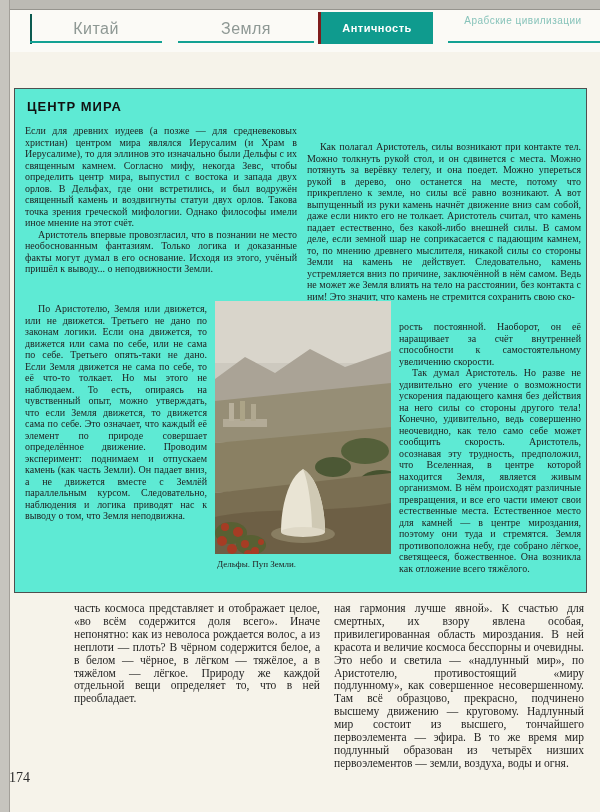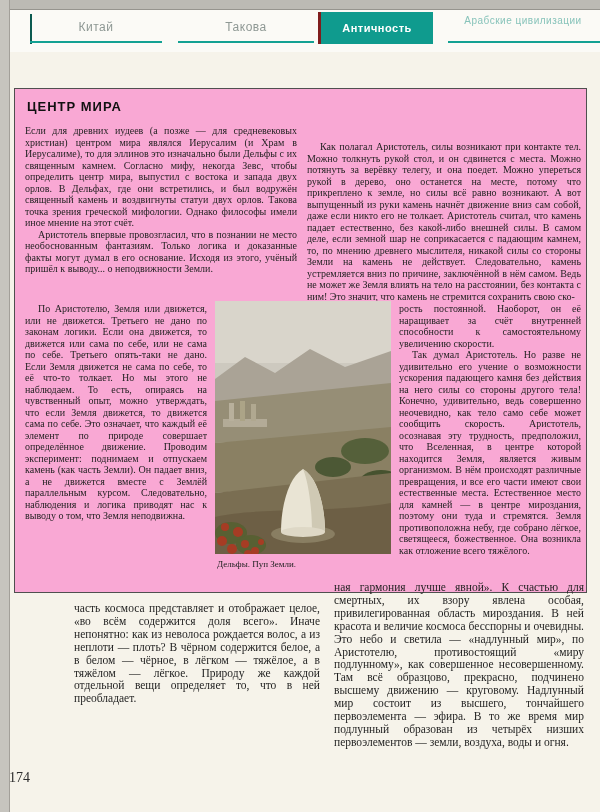--- a/index.html
+++ b/index.html
@@ -10,69 +10,69 @@
     font-family: "Liberation Serif", serif;
     color: #1f1f1f;
     overflow: hidden;
   }
   
   .edge-top { position:absolute; left:0; top:0; width:600px; height:9px; background:#bcbab4; border-bottom:1px solid #96948e; }
   .edge-left { position:absolute; left:0; top:0; width:9px; height:812px; background:#c6c4be; border-right:1px solid #a29f99; }
   .header-band { position:absolute; left:10px; top:10px; width:590px; height:42px; background:#fbfaf6; }
 
   
-  .tab-label { position:absolute; top:20px; font-family:"Liberation Sans", sans-serif; font-size:12px; color:#8e9894; text-align:center; letter-spacing:0.5px; }
+  .tab-label { position:absolute; top:20px; font-family:"Liberation Sans", sans-serif; font-size:16px; color:#8e9894; text-align:center; letter-spacing:0.5px; }
   .tab1-label { left:30px; width:132px; }
   .tab2-label { left:178px; width:136px; }
   .tab4-label { left:448px; width:150px; top:15px; font-size:10px; line-height:12px; color:#87c3ba; }
   .tab-rule { position:absolute; top:41px; height:2px; background:#13a193; }
   .rule1 { left:30px; width:132px; }
   .rule2 { left:178px; width:136px; }
   .rule4 { left:448px; width:152px; }
   .tick { position:absolute; left:30px; top:14px; width:2px; height:30px; background:#0b5a50; }
   .tab-active {
     position:absolute; left:318px; top:12px; width:112px; height:32px;
     background:#0f9b8e; border-left:3px solid #7f1d1d;
     color:#ffffff; font-family:"Liberation Sans", sans-serif; font-size:11px; font-weight:bold;
     display:flex; align-items:center; justify-content:center; letter-spacing:0.5px;
   }
 
   
-  .article-box { position:absolute; left:14px; top:88px; width:571px; height:503px; border:1px solid #4f4f4f; background:#f9a8d4; }
+  .article-box { position:absolute; left:14px; top:88px; width:571px; height:503px; border:1px solid #4f4f4f; background:#5eead4; }
   .article-title { position:absolute; left:12px; top:10px; font-family:"Liberation Sans", sans-serif; font-size:13px; font-weight:bold; letter-spacing:1px; color:#111; }
   .col { position:absolute; font-size:10px; line-height:11.5px; text-align:justify; overflow:hidden; hyphens:auto; }
   .col p { margin:0; }
   .col p.indent { text-indent:13px; }
   .left-wide   { left:10px;  top:36px;  width:272px; height:178px; }
   .right-wide  { left:292px; top:8px;   width:274px; height:203px;margin-top:44px; }
   .left-narrow { left:10px;  top:214px; width:182px; height:252px; }
-  .right-narrow{ left:384px; top:214px; width:182px; height:282px;font-family:Liberation Serif, serif; }
+  .right-narrow{ left:384px; top:232px; width:182px; height:282px;font-family:Liberation Serif, serif; }
   .photo { position:absolute; left:200px; top:212px; width:176px; height:253px; }
   .photo-caption { position:absolute; left:202px; top:470px; width:172px; font-size:9px; color:#222; }
 
   
   .below-col { position:absolute; font-size:11.5px; line-height:12.9px; text-align:justify; overflow:hidden; hyphens:auto; }
   .below-col p { margin:0; }
   .below-col p.indent { text-indent:16px; }
   .below-left  { left:74px;  top:602px; width:246px; height:188px; }
-  .below-right { left:334px; top:581px; width:250px; height:188px; }
+  .below-right { left:334px; top:602px; width:250px; height:188px; }
 
   .page-number { position:absolute; left:9px; top:770px; font-size:14px; color:#2c2c2c; }
 </style>
 </head>
 <body>
 
 <div class="edge-top"></div>
 <div class="edge-left"></div>
 <div class="header-band"></div>
 
 <div class="tick"></div>
 <span class="tab-label tab1-label">Китай</span>
 <div class="tab-rule rule1"></div>
-<span class="tab-label tab2-label">Такова</span>
+<span class="tab-label tab2-label">Земля</span>
 <div class="tab-rule rule2"></div>
 <div class="tab-active">Античность</div>
 <span class="tab-label tab4-label">Арабские цивилизации</span>
 <div class="tab-rule rule4"></div>
 
 <div class="article-box">
   <div class="article-title">ЦЕНТР МИРА</div>
 
   <div class="col left-wide">
     <p>Если для древних иудеев (а позже — для средневековых христиан) центром мира являлся Иерусалим (и Храм в Иерусалиме), то для эллинов это изначально были Дельфы с их священным камнем. Согласно мифу, некогда Зевс, чтобы определить центр мира, выпустил с востока и запада двух орлов. В Дельфах, где они встретились, и был водружён священный камень и воздвигнуты статуи двух орлов. Такова точка зрения греческой мифологии. Однако философы имели иное мнение на этот счёт.</p>

